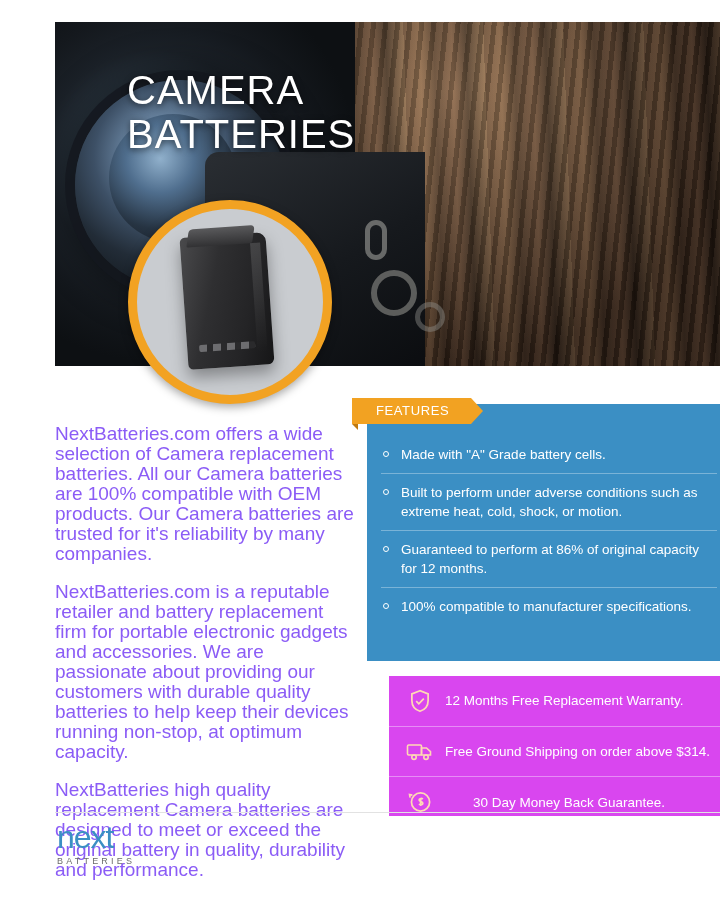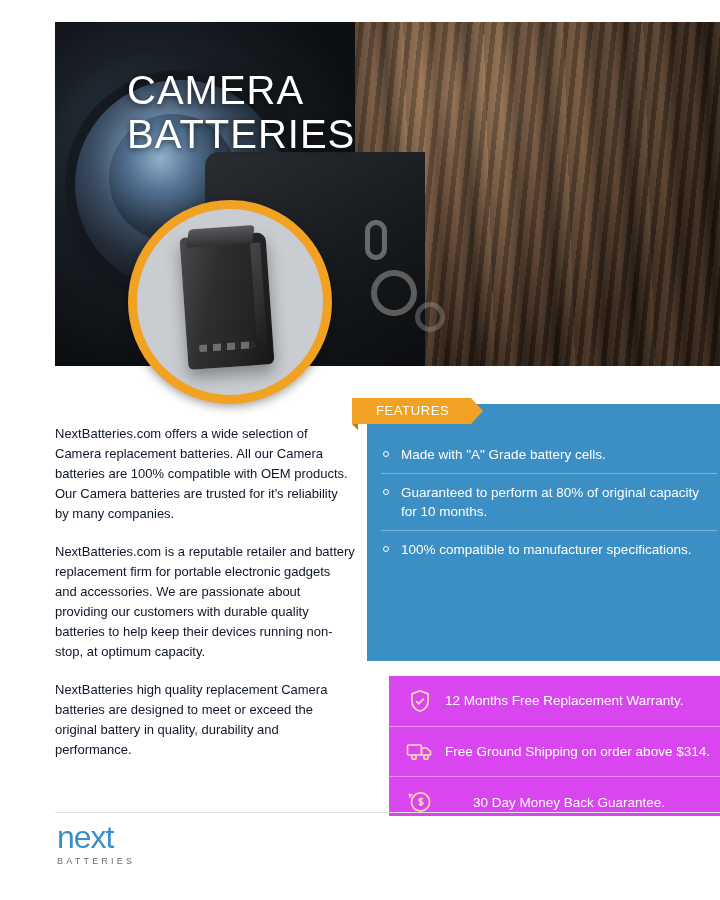--- a/index.html
+++ b/index.html
@@ -123,22 +123,22 @@
     position: absolute; left: 12px; top: 108px;
     width: 56px; height: 7px;
     background: repeating-linear-gradient(90deg, #6d6d70 0 8px, #2a2a2c 8px 14px);
     border-radius: 2px;
   }
 
   
   .copy {
     position: absolute; left: 23px; top: 424px;
     width: 300px;
-    color: #0f172a;
-    font-size: 13px;
+    color: #8b5cf6;
+    font-size: 19px;
     line-height: 20px;
   }
   .copy p { margin-bottom: 18px; }
 
   
   .features {
     position: absolute; left: 335px; top: 404px;
     width: 360px; height: 257px;
     background: #3b8fc4;
   }
@@ -279,21 +279,25 @@
 
   <div class="features">
     <div class="features-tab">FEATURES</div>
     <ul class="feat-list">
       <li>
         <span class="dot"></span>
         <span>Made with "A" Grade battery cells.</span>
       </li>
       <li>
         <span class="dot"></span>
-        <span>Guaranteed to perform at 80% of original capacity for 10 months.</span>
+        <span>Built to perform under adverse conditions such as extreme heat, cold, shock, or motion.</span>
+      </li>
+      <li>
+        <span class="dot"></span>
+        <span>Guaranteed to perform at 86% of original capacity for 12 months.</span>
       </li>
       <li>
         <span class="dot"></span>
         <span>100% compatible to manufacturer specifications.</span>
       </li>
     </ul>
   </div>
 
   <div class="benefits">
     <div class="benefit">

